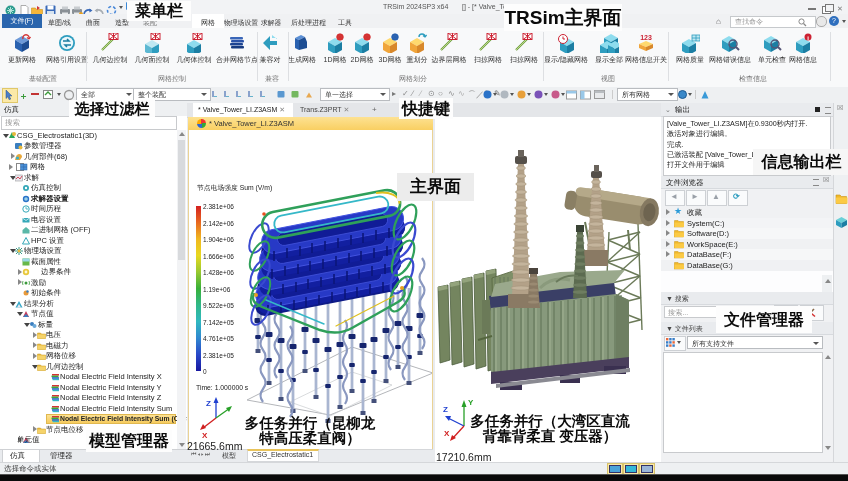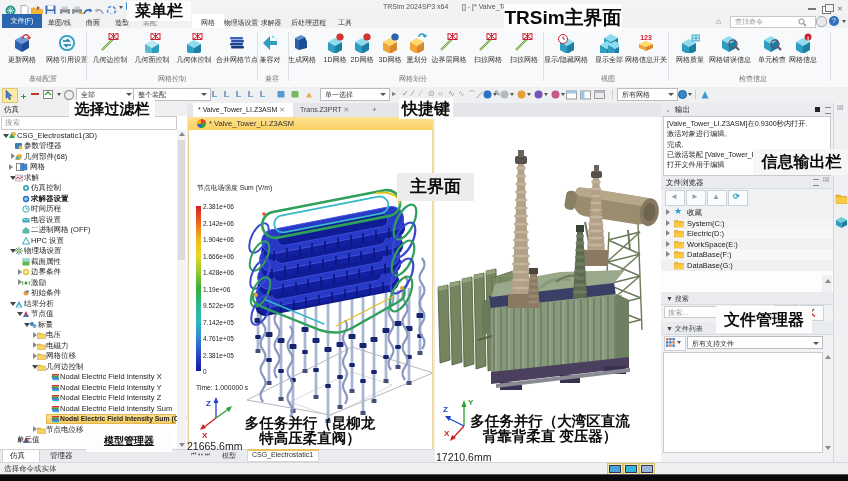--- a/index.html
+++ b/index.html
@@ -621,21 +621,21 @@
             <rect x="0.5" y="0.5" width="7" height="3" fill="#9ad8e8"></rect>
           </svg></span>
         <span class="ttext" style="left:31px;">截面属性</span>
       </div>
       <div class="treerow" style="top:136.5px;">
         <span class="arr r" style="left:18px;"></span>
         <span class="ticon" style="left:22px;"><svg width="8" height="8">
             <circle cx="4" cy="4" r="3.2" fill="#e8c83c"></circle>
             <circle cx="4" cy="4" r="1.4" fill="#fff8d8"></circle>
           </svg></span>
-        <span class="ttext" style="left:31px;">边界条件</span>
+        <span class="ttext" style="left:41px;">边界条件</span>
       </div>
       <div class="treerow" style="top:147.0px;">
         <span class="arr r" style="left:18px;"></span>
         <span class="ticon" style="left:22px;"><svg width="8" height="8">
             <circle cx="4" cy="4" r="1.5" fill="#3a9a3a"></circle>
             <path d="M1,2 Q0,4 1,6 M7,2 Q8,4 7,6" stroke="#3a9a3a" fill="none" stroke-width="0.8"></path>
           </svg></span>
         <span class="ttext" style="left:31px;">激励</span>
       </div>
       <div class="treerow" style="top:157.5px;">
@@ -1191,21 +1191,21 @@
         <path d="M0.5,1.5 h3.5 l1,1 h4.5 v5.5 h-9.5 z" fill="#f0b82a" stroke="#c8941a" stroke-width="0.5"></path>
         <rect x="0.5" y="3.5" width="9.5" height="4.5" fill="#fbca45"></rect>
       </svg>
       <div class="abs" style="left:26px;top:115.7px;font-size:7.5px;color:#222;">System(C:)</div>
       <div class="abs" style="left:0;top:125.0px;width:172px;height:10.5px;background:#f6f7f8;"></div>
       <span class="arr r" style="left:5px;top:127.2px;"></span>
       <svg class="abs" style="left:13px;top:126.0px;" width="10" height="9">
         <path d="M0.5,1.5 h3.5 l1,1 h4.5 v5.5 h-9.5 z" fill="#f0b82a" stroke="#c8941a" stroke-width="0.5"></path>
         <rect x="0.5" y="3.5" width="9.5" height="4.5" fill="#fbca45"></rect>
       </svg>
-      <div class="abs" style="left:26px;top:126.2px;font-size:7.5px;color:#222;">Electric(D:)</div>
+      <div class="abs" style="left:26px;top:126.2px;font-size:7.5px;color:#222;">Software(D:)</div>
       <span class="arr r" style="left:5px;top:137.7px;"></span>
       <svg class="abs" style="left:13px;top:136.5px;" width="10" height="9">
         <path d="M0.5,1.5 h3.5 l1,1 h4.5 v5.5 h-9.5 z" fill="#f0b82a" stroke="#c8941a" stroke-width="0.5"></path>
         <rect x="0.5" y="3.5" width="9.5" height="4.5" fill="#fbca45"></rect>
       </svg>
       <div class="abs" style="left:26px;top:136.7px;font-size:7.5px;color:#222;">WorkSpace(E:)</div>
       <div class="abs" style="left:0;top:146.0px;width:172px;height:10.5px;background:#f6f7f8;"></div>
       <span class="arr r" style="left:5px;top:148.2px;"></span>
       <svg class="abs" style="left:13px;top:147.0px;" width="10" height="9">
         <path d="M0.5,1.5 h3.5 l1,1 h4.5 v5.5 h-9.5 z" fill="#f0b82a" stroke="#c8941a" stroke-width="0.5"></path>
@@ -1268,16 +1268,16 @@
 
 <div class="abs" style="left:0;top:474px;width:848px;height:7px;background:#0a0a0a;border-top:1px solid #555;"></div>
 
 <div class="abs ann" style="left:127px;top:1px;width:64px;height:20px;font-size:16px;line-height:20px;">菜单栏</div>
 <div class="abs ann" style="left:504px;top:4px;width:118px;height:27px;font-size:19px;line-height:27px;">TRSim主界面</div>
 <div class="abs ann" style="left:69px;top:100px;width:86px;height:17px;font-size:15px;line-height:17px;">选择过滤栏</div>
 <div class="abs ann" style="left:399px;top:98px;width:54px;height:21px;font-size:16px;line-height:21px;">快捷键</div>
 <div class="abs ann" style="left:397px;top:173px;width:77px;height:28px;font-size:17px;line-height:28px;background:#ececec;">主界面</div>
 <div class="abs ann" style="left:753px;top:149px;width:97px;height:26px;font-size:16px;line-height:26px;background:#f6f6f6;">信息输出栏</div>
 <div class="abs ann" style="left:716px;top:306px;width:96px;height:27px;font-size:16px;line-height:27px;">文件管理器</div>
-<div class="abs ann" style="left:86px;top:430px;width:86px;height:22px;font-size:10px;line-height:22px;text-decoration:underline;">模型管理器</div>
+<div class="abs ann" style="left:86px;top:430px;width:86px;height:22px;font-size:16px;line-height:22px;">模型管理器</div>
 <div class="abs" style="left:230px;top:416px;width:160px;text-align:center;font-weight:bold;font-size:14.5px;color:#0b0b0b;line-height:14.5px;z-index:40;">多任务并行（昆柳龙<br>特高压柔直阀）</div>
 <div class="abs" style="left:455px;top:414px;width:190px;text-align:center;font-weight:bold;font-size:14.5px;color:#0b0b0b;line-height:14.5px;z-index:40;">多任务并行（大湾区直流<br>背靠背柔直 变压器）</div>
 
 </div>
 </body></html>

